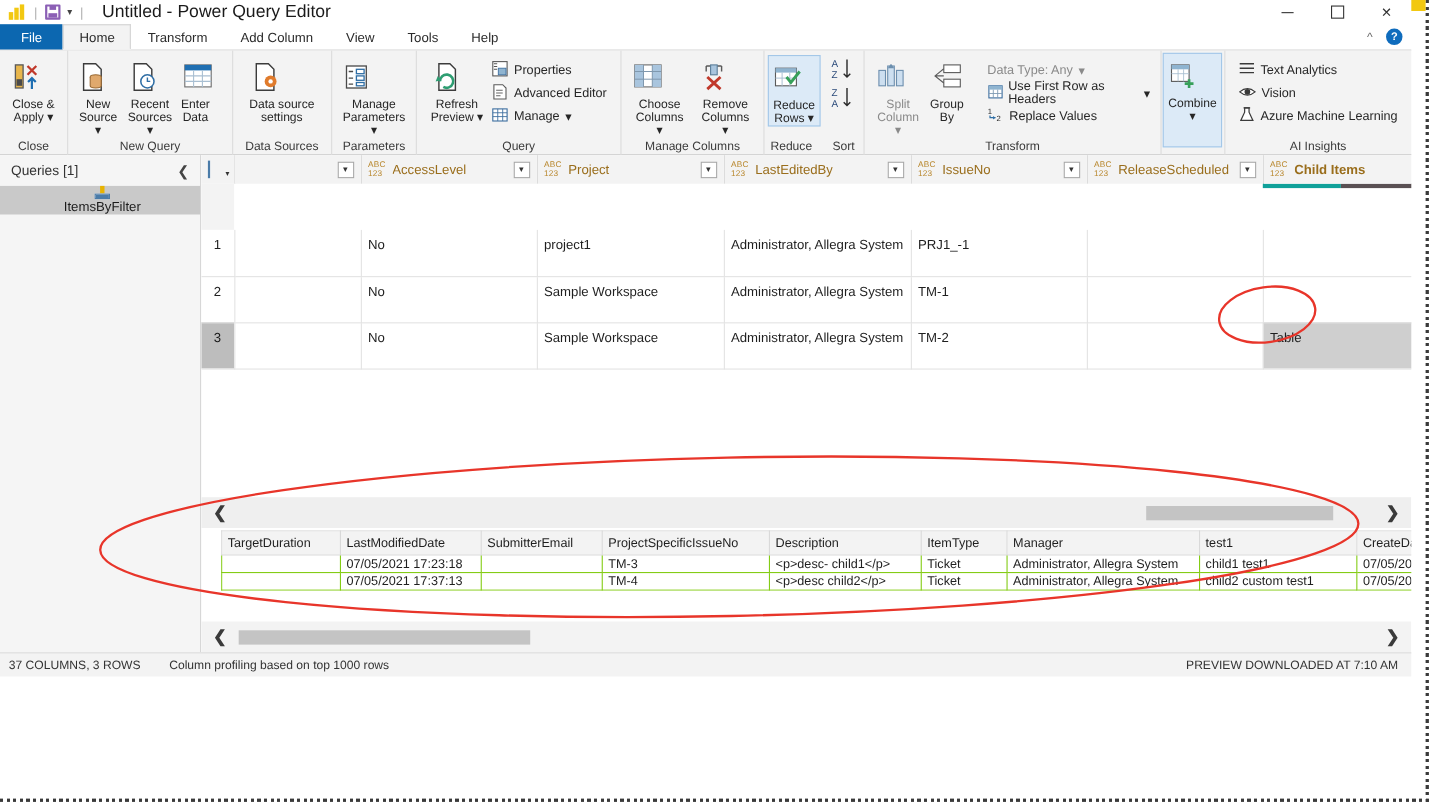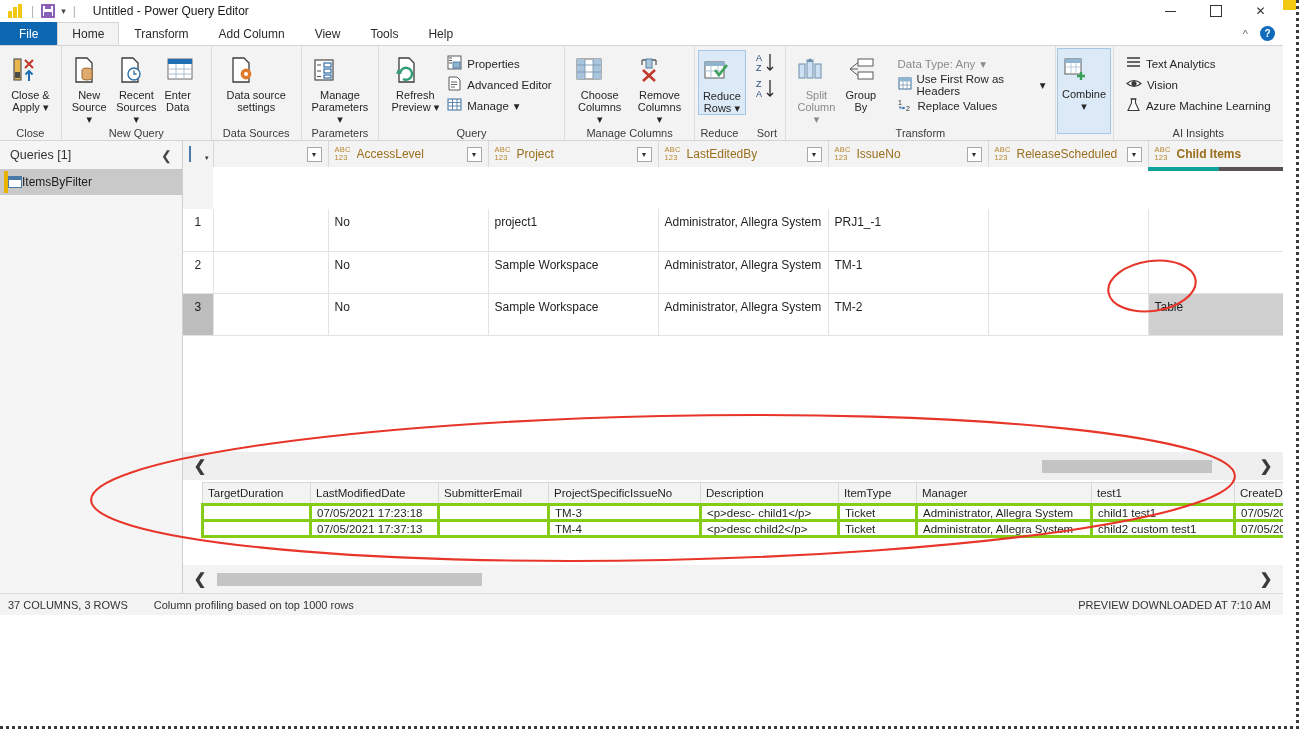--- a/index.html
+++ b/index.html
@@ -51,21 +51,21 @@
     position: relative; border-radius: 1px;
   }
   .save-icon::before {
     content:''; position:absolute; left:2px; top:-1px; width:6px; height:4px; background:#8b5fb5;
   }
   .save-icon::after {
     content:''; position:absolute; left:1px; bottom:0; width:8px; height:4px; background:#8b5fb5;
   }
   .qat-drop { font-size:9px; color:#444; margin-left:6px; }
   .title-text {
-    margin-left: 10px; font-size: 12px; color: #1a1a1a;
+    margin-left: 10px; font-size: 16px; color: #1a1a1a;
   }
   .wincontrols {
     position:absolute; top:0; right:0; display:flex;
   }
   .wc {
     width: 45px; height: 22px; display:flex; align-items:center; justify-content:center;
     font-size: 12px; color:#333;
   }
   .wc-min::after { content:''; width:11px; height:1px; background:#333; display:block; }
   .wc-max::after { content:''; width:10px; height:10px; border:1px solid #333; display:block; }
@@ -150,21 +150,21 @@
     border-right: 1px solid #d0d0d0;
     position: relative;
   }
   .queries-head {
     height: 28px; display:flex; align-items:center;
     padding: 0 10px; font-size: 12.5px; color:#333;
   }
   .collapse-left { margin-left:auto; font-size:13px; color:#444; }
   .query-item {
     height: 26px; display:flex; align-items:center;
-    background: #c9c9c9; padding-left: 4px; gap:0;
+    background: #c9c9c9; padding-left: 4px; gap:0;flex-direction:column;
   }
   .query-accent { width:4px; height:22px; background:#e8b300; }
   .qi-icon { width:14px;height:12px;border:1px solid #4a7ba8; background:#fff; position:relative; }
   .qi-icon::before{content:'';position:absolute;left:0;top:0;width:100%;height:3px;background:#4a7ba8;}
   .query-label { font-size:12px; color:#1c1c1c; }
 
   
   .grid-area { flex:1; position: relative; background:#fff; overflow:hidden; }
   .dgrid { width:100%; border-collapse: collapse; table-layout: fixed; }
   .dgrid th {
@@ -211,21 +211,21 @@
   .track { flex:1; height:28px; position:relative; display:flex; align-items:center; }
 
   
   .preview-grid { width:100%; border-collapse: collapse; table-layout:fixed; }
   .preview-grid th {
     background:#f3f3f3; border:1px solid #d9d9d9; height:22px;
     font-size:11.5px; font-weight:normal; color:#1f1f1f; text-align:left;
     padding: 0 5px; white-space:nowrap; overflow:hidden;
   }
   .preview-grid td {
-    border:3px solid #84cc16; height:16px; font-size:11.5px; color:#1f1f1f;
+    border:1px solid #84cc16; height:16px; font-size:11.5px; color:#1f1f1f;
     padding: 0 5px; background:#fff; white-space:nowrap; overflow:hidden;
   }
 
   
   .statusbar {
     position:absolute; left:0; top:593px; width:1283px; height:22px;
     background:#f3f3f3; border-top:1px solid #dcdcdc;
     display:flex; align-items:center; font-size:11px; color:#333;
   }
   .sb-left { padding-left:8px; display:flex; gap:26px; }

